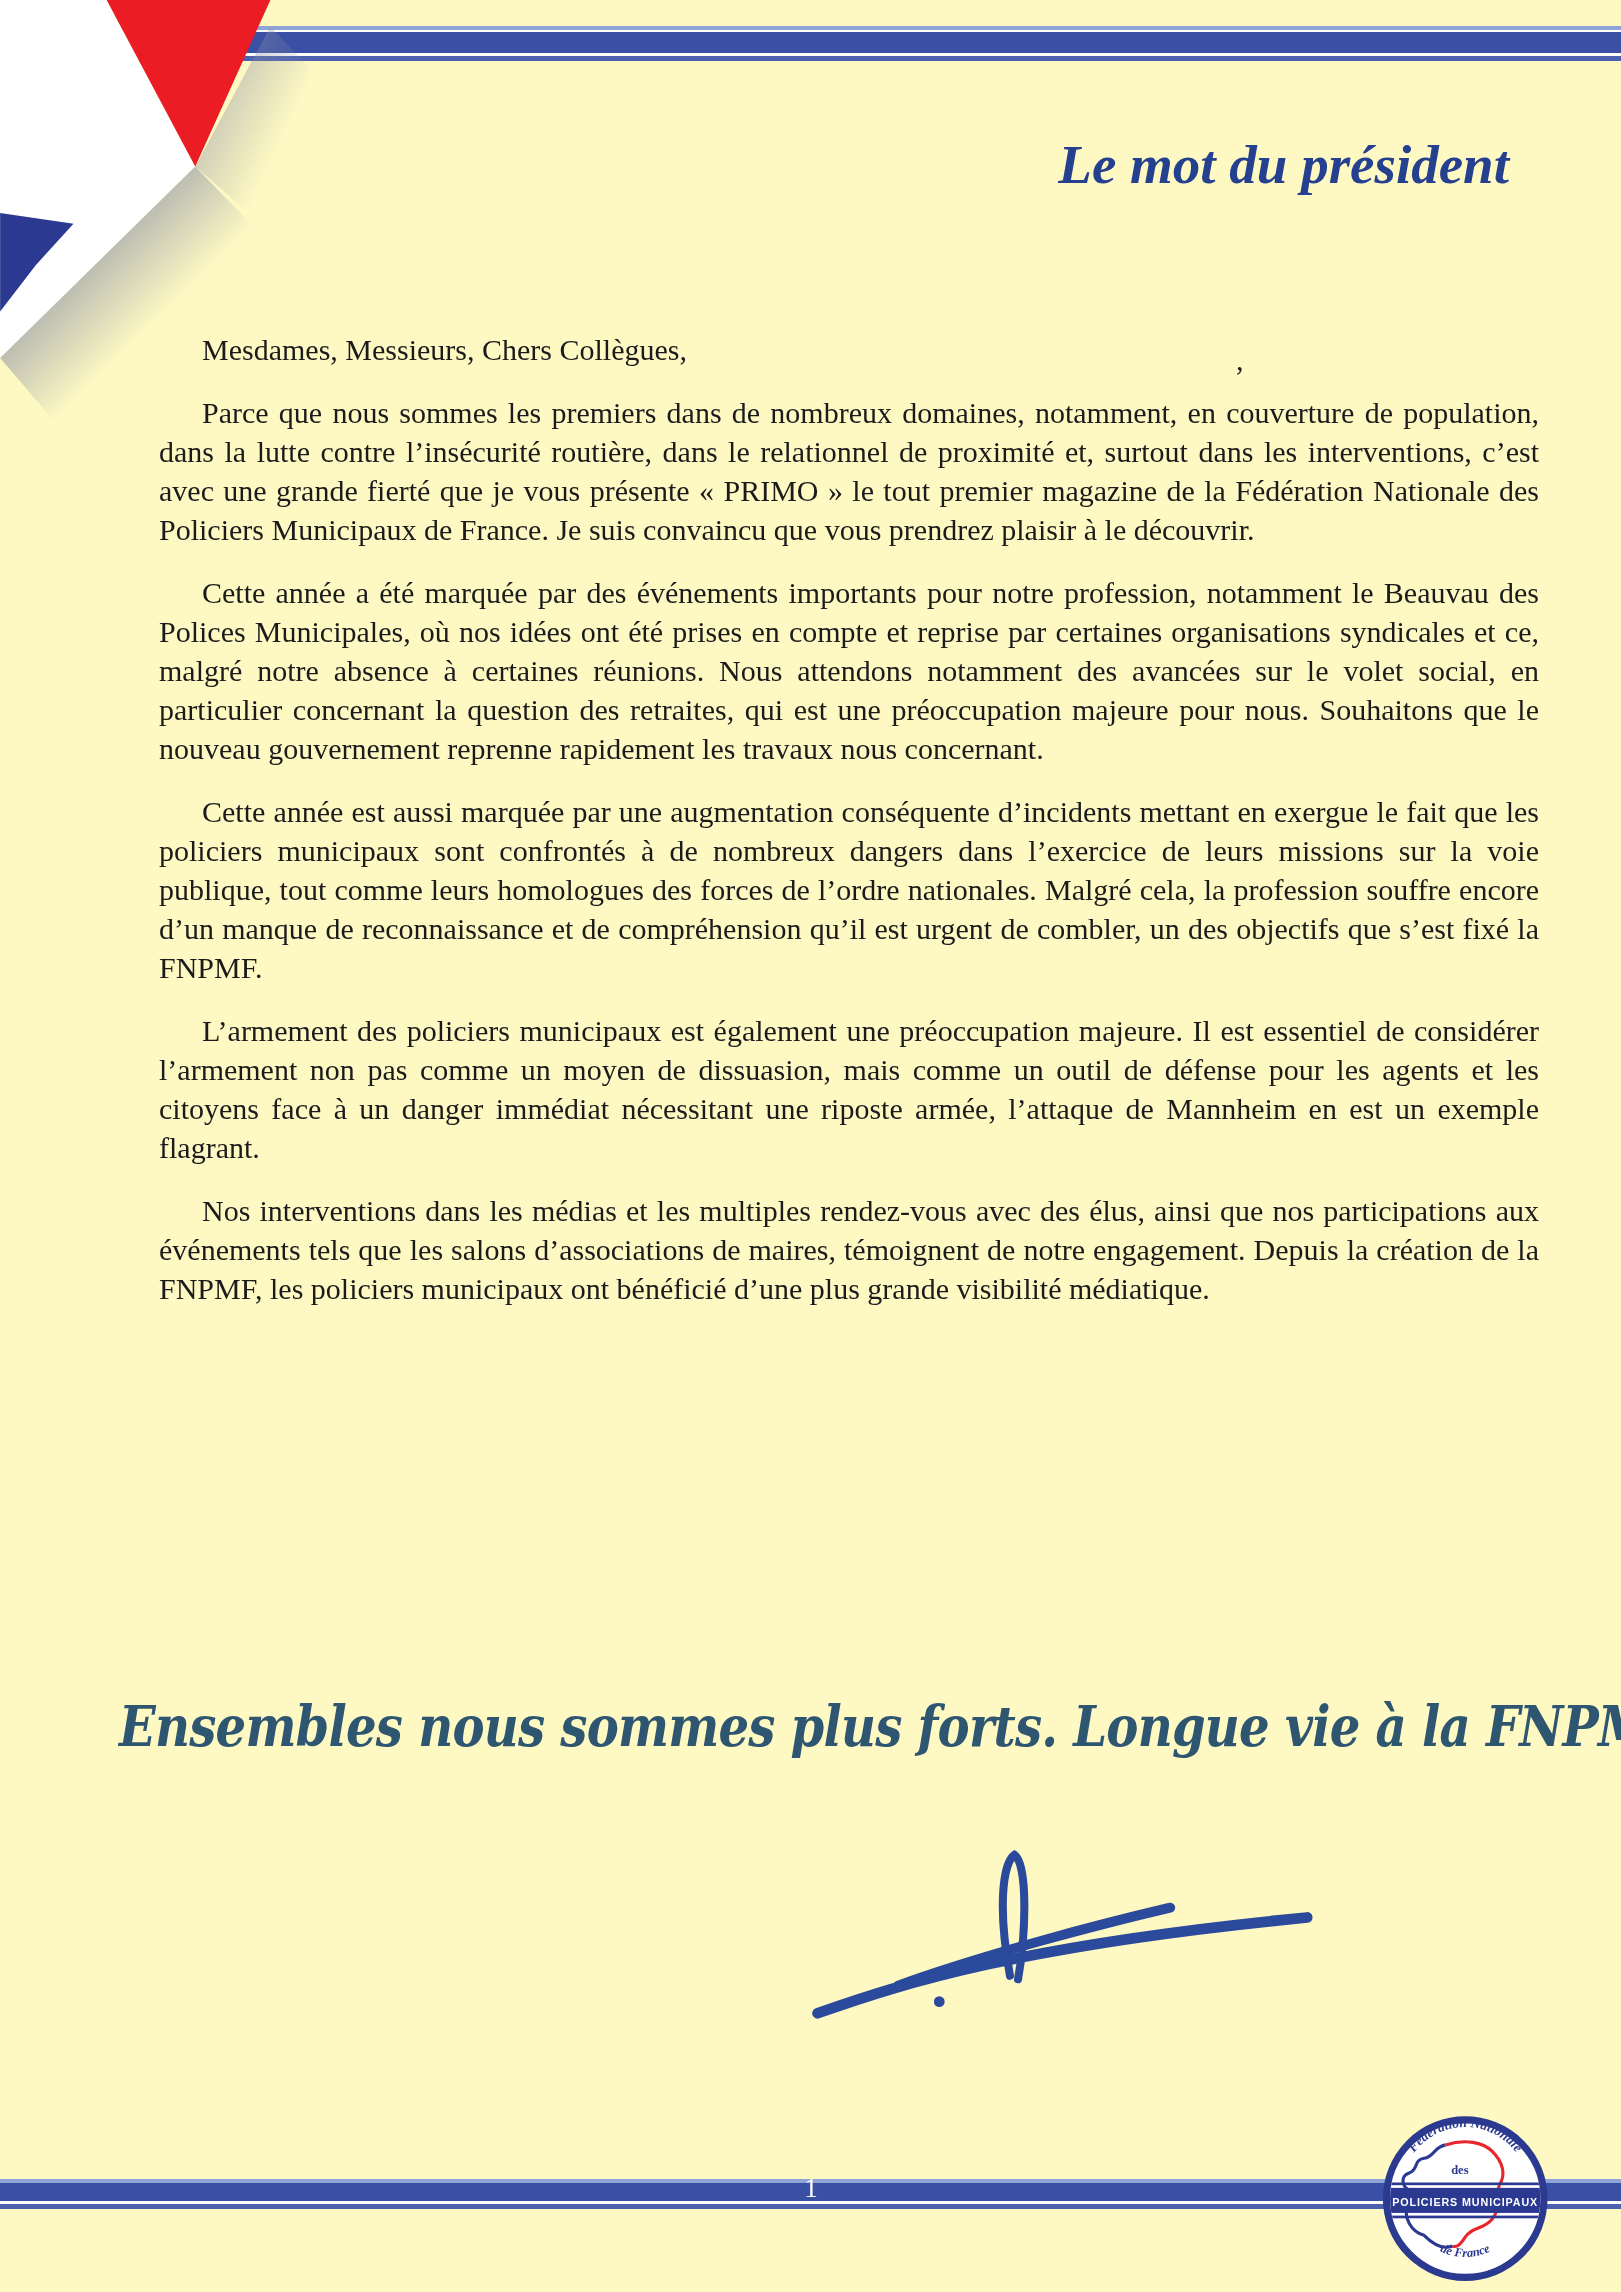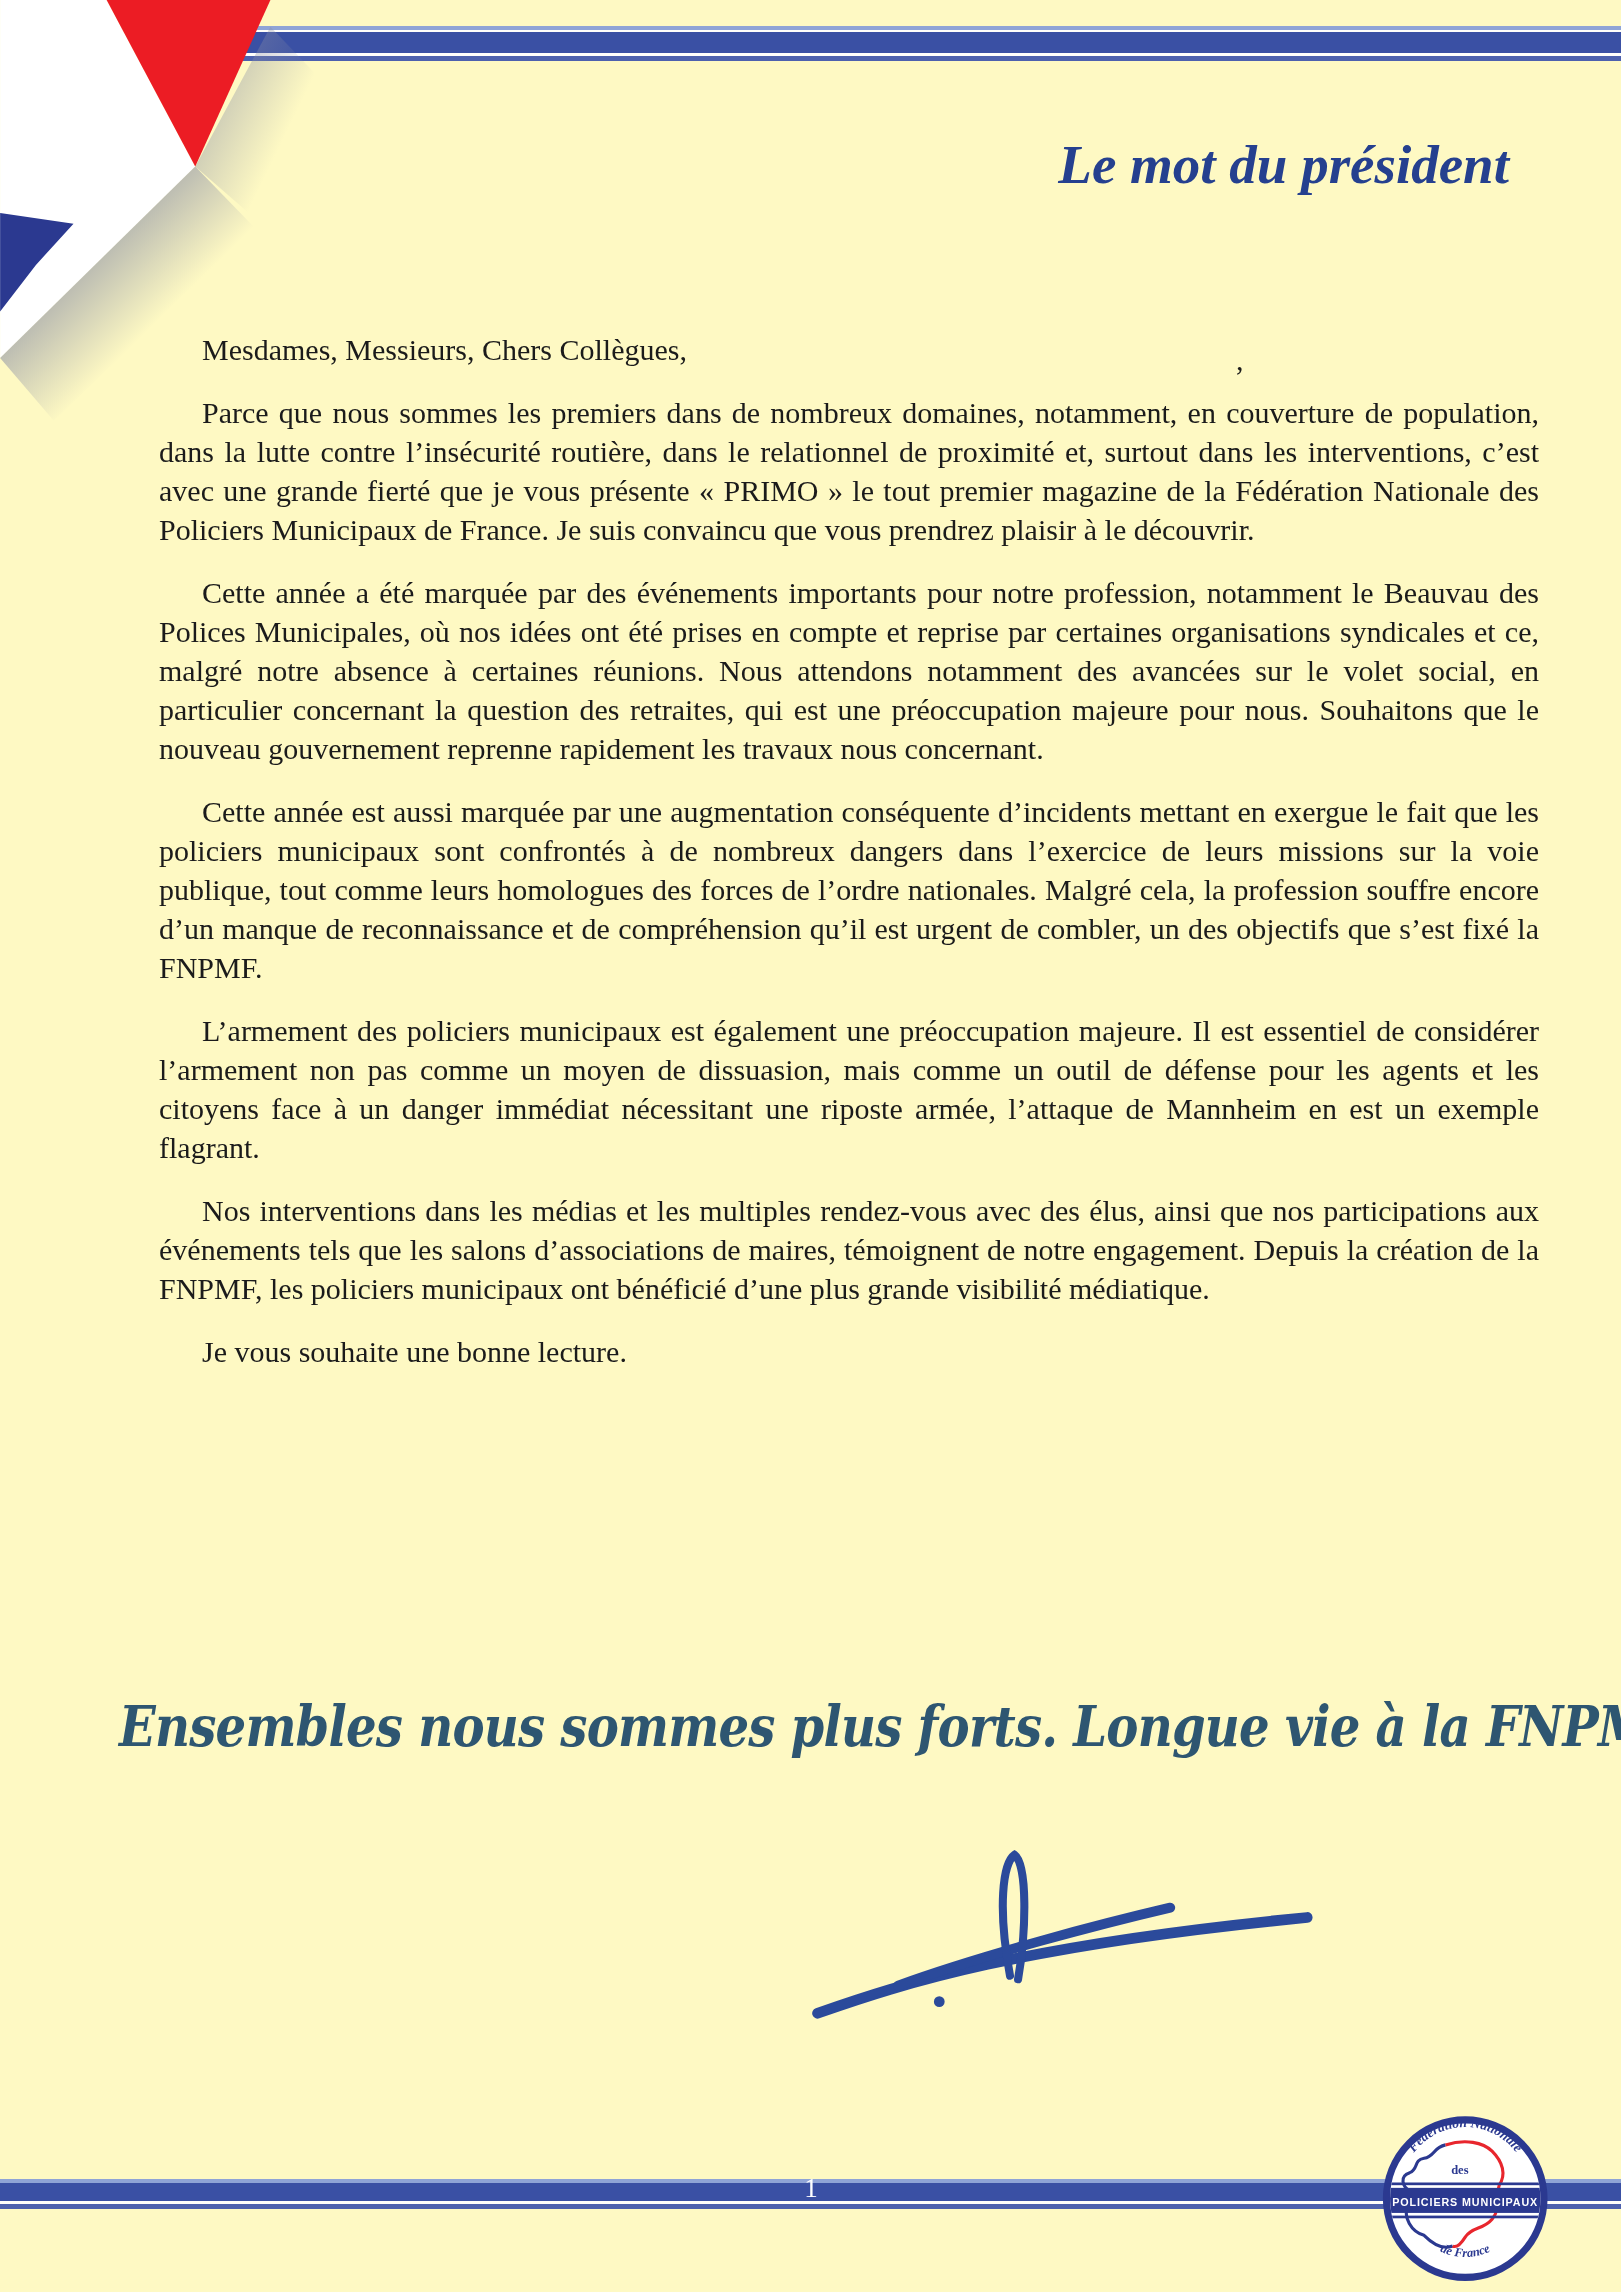--- a/index.html
+++ b/index.html
@@ -92,21 +92,20 @@
 
   <div class="stray-comma">,</div>
 
   <div class="letter">
     <p class="no-justify">Mesdames, Messieurs, Chers Collègues,</p>
     <p>Parce que nous sommes les premiers dans de nombreux domaines, notamment, en couverture de population, dans la lutte contre l’insécurité routière, dans le relationnel de proximité et, surtout dans les interventions, c’est avec une grande fierté que je vous présente « PRIMO » le tout premier magazine de la Fédération Nationale des Policiers Municipaux de France. Je suis convaincu que vous prendrez plaisir à le découvrir.</p>
       <p>Cette année a été marquée par des événements importants pour notre profession, notamment le Beauvau des Polices Municipales, où nos idées ont été prises en compte et reprise par certaines organisations syndicales et ce, malgré notre absence à certaines réunions. Nous attendons notamment des avancées sur le volet social, en particulier concernant la question des retraites, qui est une préoccupation majeure pour nous. Souhaitons que le nouveau gouvernement reprenne rapidement les travaux nous concernant.</p>
       <p>Cette année est aussi marquée par une augmentation conséquente d’incidents mettant en exergue le fait que les policiers municipaux sont confrontés à de nombreux dangers dans l’exercice de leurs missions sur la voie publique, tout comme leurs homologues des forces de l’ordre nationales. Malgré cela, la profession souffre encore d’un manque de reconnaissance et de compréhension qu’il est urgent de combler, un des objectifs que s’est fixé la FNPMF.</p>
       <p>L’armement des policiers municipaux est également une préoccupation majeure. Il est essentiel de considérer l’armement non pas comme un moyen de dissuasion, mais comme un outil de défense pour les agents et les citoyens face à un danger immédiat nécessitant une riposte armée, l’attaque de Mannheim en est un exemple flagrant.</p>
       <p>Nos interventions dans les médias et les multiples rendez-vous avec des élus, ainsi que nos participations aux événements tels que les salons d’associations de maires, témoignent de notre engagement. Depuis la création de la FNPMF, les policiers municipaux ont bénéficié d’une plus grande visibilité médiatique.</p>
-    <p class="no-justify">Je vous souhaite une bonne lecture.</p>
   </div>
 
   <div class="motto">Ensembles nous sommes plus forts. Longue vie à la FNPMF !</div>
 
   <svg class="svg-abs" style="left:788px;top:1827px" width="555" height="215" viewBox="880 2040 620 240">
     <g fill="none" stroke="#2b4a9b" stroke-linecap="round">
       <path d="M913,2248 C1010,2214 1140,2172 1460,2141" stroke-width="12"></path>
       <path d="M1003,2217 C1100,2182 1230,2148 1307,2130" stroke-width="11"></path>
       <path d="M1128,2206 C1114,2130 1120,2080 1133,2071 C1148,2082 1146,2158 1137,2210" stroke-width="9"></path>
       <circle cx="1049" cy="2235" r="6" fill="#2b4a9b" stroke="none"></circle>

